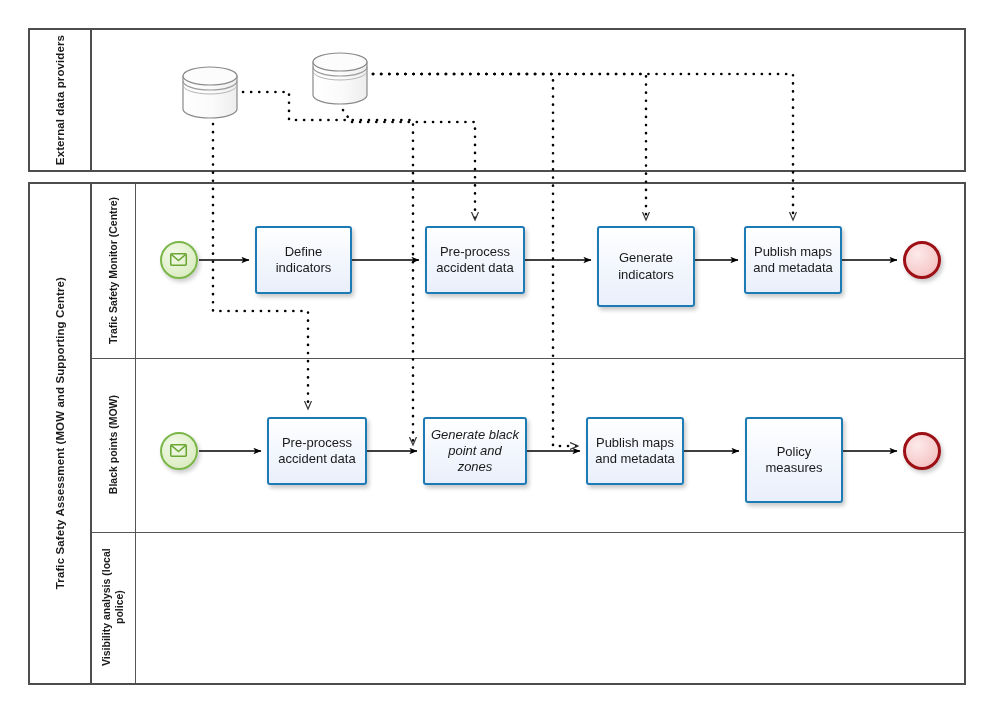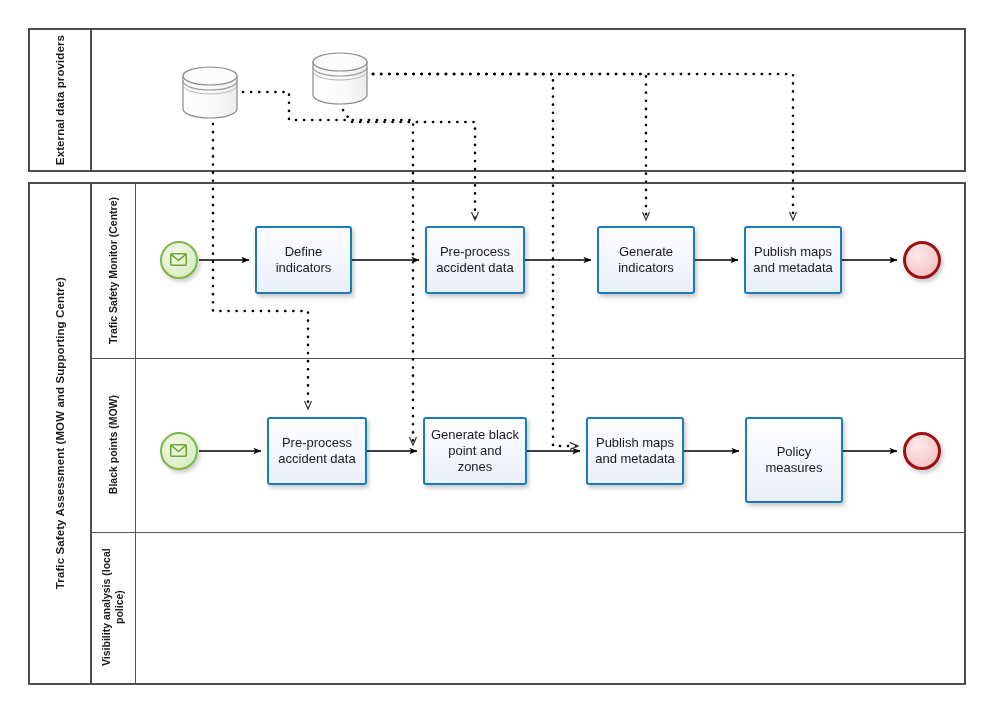--- a/index.html
+++ b/index.html
@@ -105,42 +105,42 @@
       </g>
     </svg>
   </div>
 
   <div class="task" style="left:255px;top:226px;width:97px;height:68px;">
     <span>Define indicators</span>
   </div>
   <div class="task" style="left:425px;top:226px;width:100px;height:68px;">
     <span>Pre-process accident data</span>
   </div>
-  <div class="task" style="left:597px;top:226px;width:98px;height:68px;">
+  <div class="task" style="left:597px;top:226px;width:98px;height:81px;">
     <span>Generate indicators</span>
   </div>
   <div class="task" style="left:744px;top:226px;width:98px;height:68px;">
     <span>Publish maps and metadata</span>
   </div>
 
   <div class="endev" style="left:903px;top:241px;width:38px;height:38px;"></div>
 
   <div class="startev" style="left:160px;top:432px;width:38px;height:38px;">
     <svg width="33" height="33" viewBox="0 0 34 34" style="position:absolute;left:0;top:0;">
       <g>
         <rect x="9" y="11" width="16" height="12" rx="1" fill="none" stroke="#6aa733" stroke-width="1.6"></rect>
         <path d="M9.6,11.8 L17,18 L24.4,11.8" fill="none" stroke="#6aa733" stroke-width="1.6"></path>
       </g>
     </svg>
   </div>
 
   <div class="task" style="left:267px;top:417px;width:100px;height:68px;">
     <span>Pre-process accident data</span>
   </div>
-  <div class="task" style="left:423px;top:417px;width:104px;height:68px;">
+  <div class="task" style="left:423px;top:417px;width:104px;height:68px;font-style:italic;">
     <span>Generate black point and zones</span>
   </div>
   <div class="task" style="left:586px;top:417px;width:98px;height:68px;">
     <span>Publish maps and metadata</span>
   </div>
   <div class="task" style="left:745px;top:417px;width:98px;height:86px;">
     <span>Policy measures</span>
   </div>
 
   <div class="endev" style="left:903px;top:432px;width:38px;height:38px;"></div>

